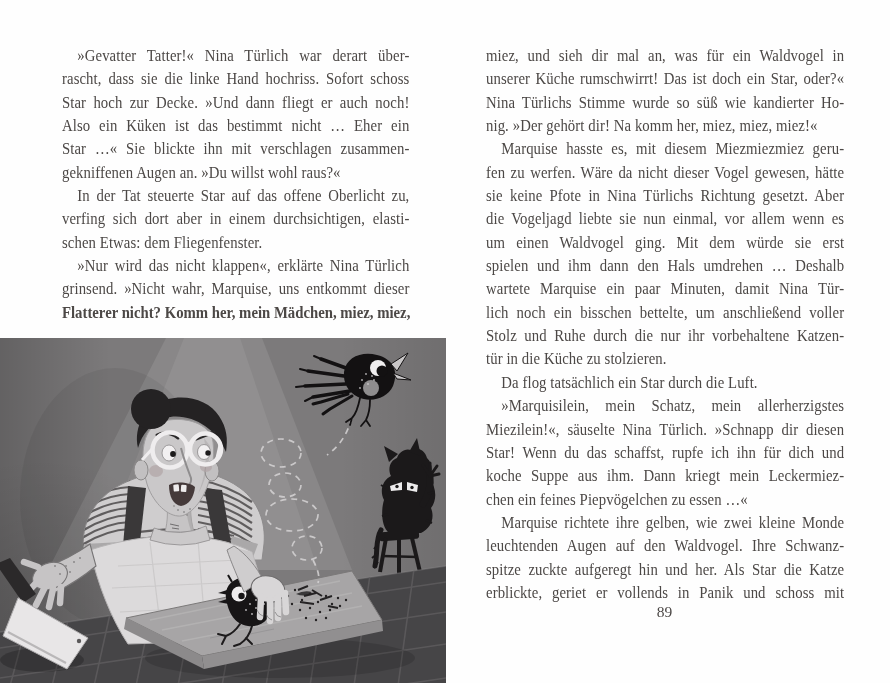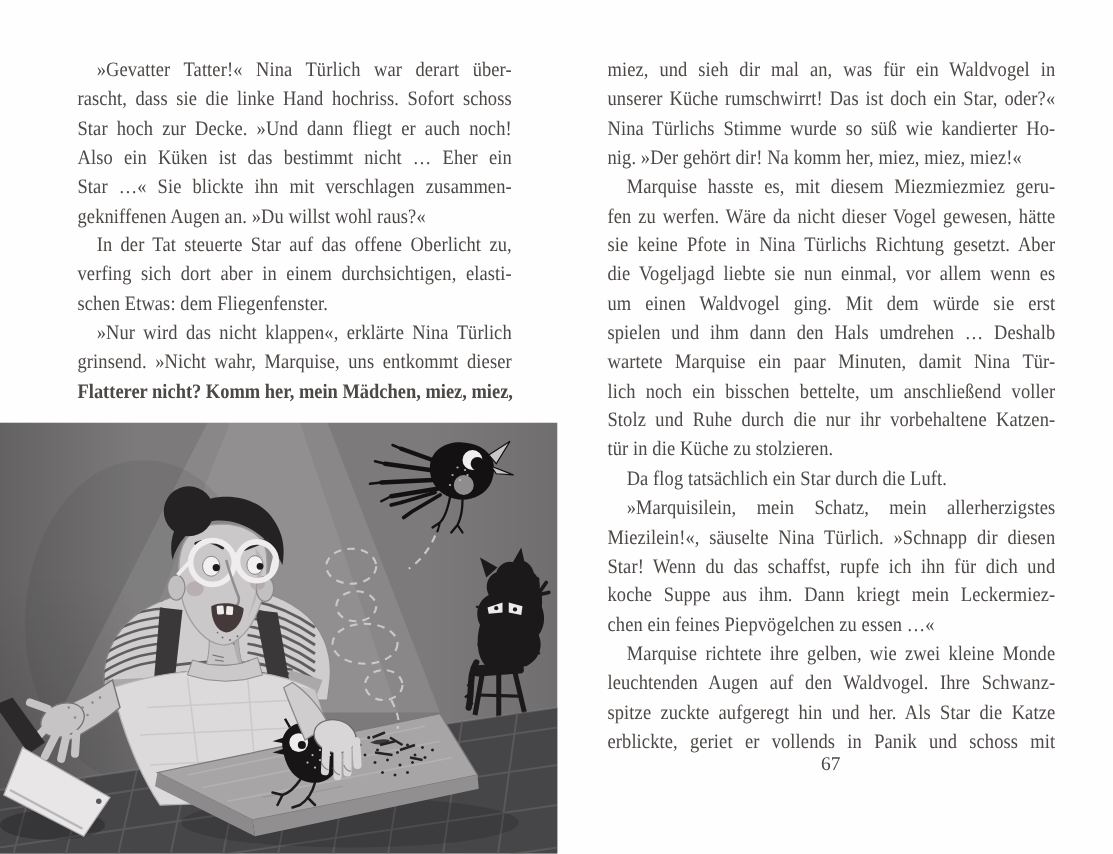--- a/index.html
+++ b/index.html
@@ -352,16 +352,16 @@
       <div class="ln j ind">»Marquisilein, mein Schatz, mein allerherzigstes</div>
       <div class="ln j">Miezilein!«, säuselte Nina Türlich. »Schnapp dir diesen</div>
       <div class="ln j">Star! Wenn du das schaffst, rupfe ich ihn für dich und</div>
       <div class="ln j">koche Suppe aus ihm. Dann kriegt mein Leckermiez-</div>
       <div class="ln">chen ein feines Piepvögelchen zu essen …«</div>
       <div class="ln j ind">Marquise richtete ihre gelben, wie zwei kleine Monde</div>
       <div class="ln j">leuchtenden Augen auf den Waldvogel. Ihre Schwanz-</div>
       <div class="ln j">spitze zuckte aufgeregt hin und her. Als Star die Katze</div>
       <div class="ln j">erblickte, geriet er vollends in Panik und schoss mit</div>
     </div>
-    <div id="page-number">67</div>
+    <div id="page-number">89</div>
   </div>
 
 </div>
 
 </body></html>

